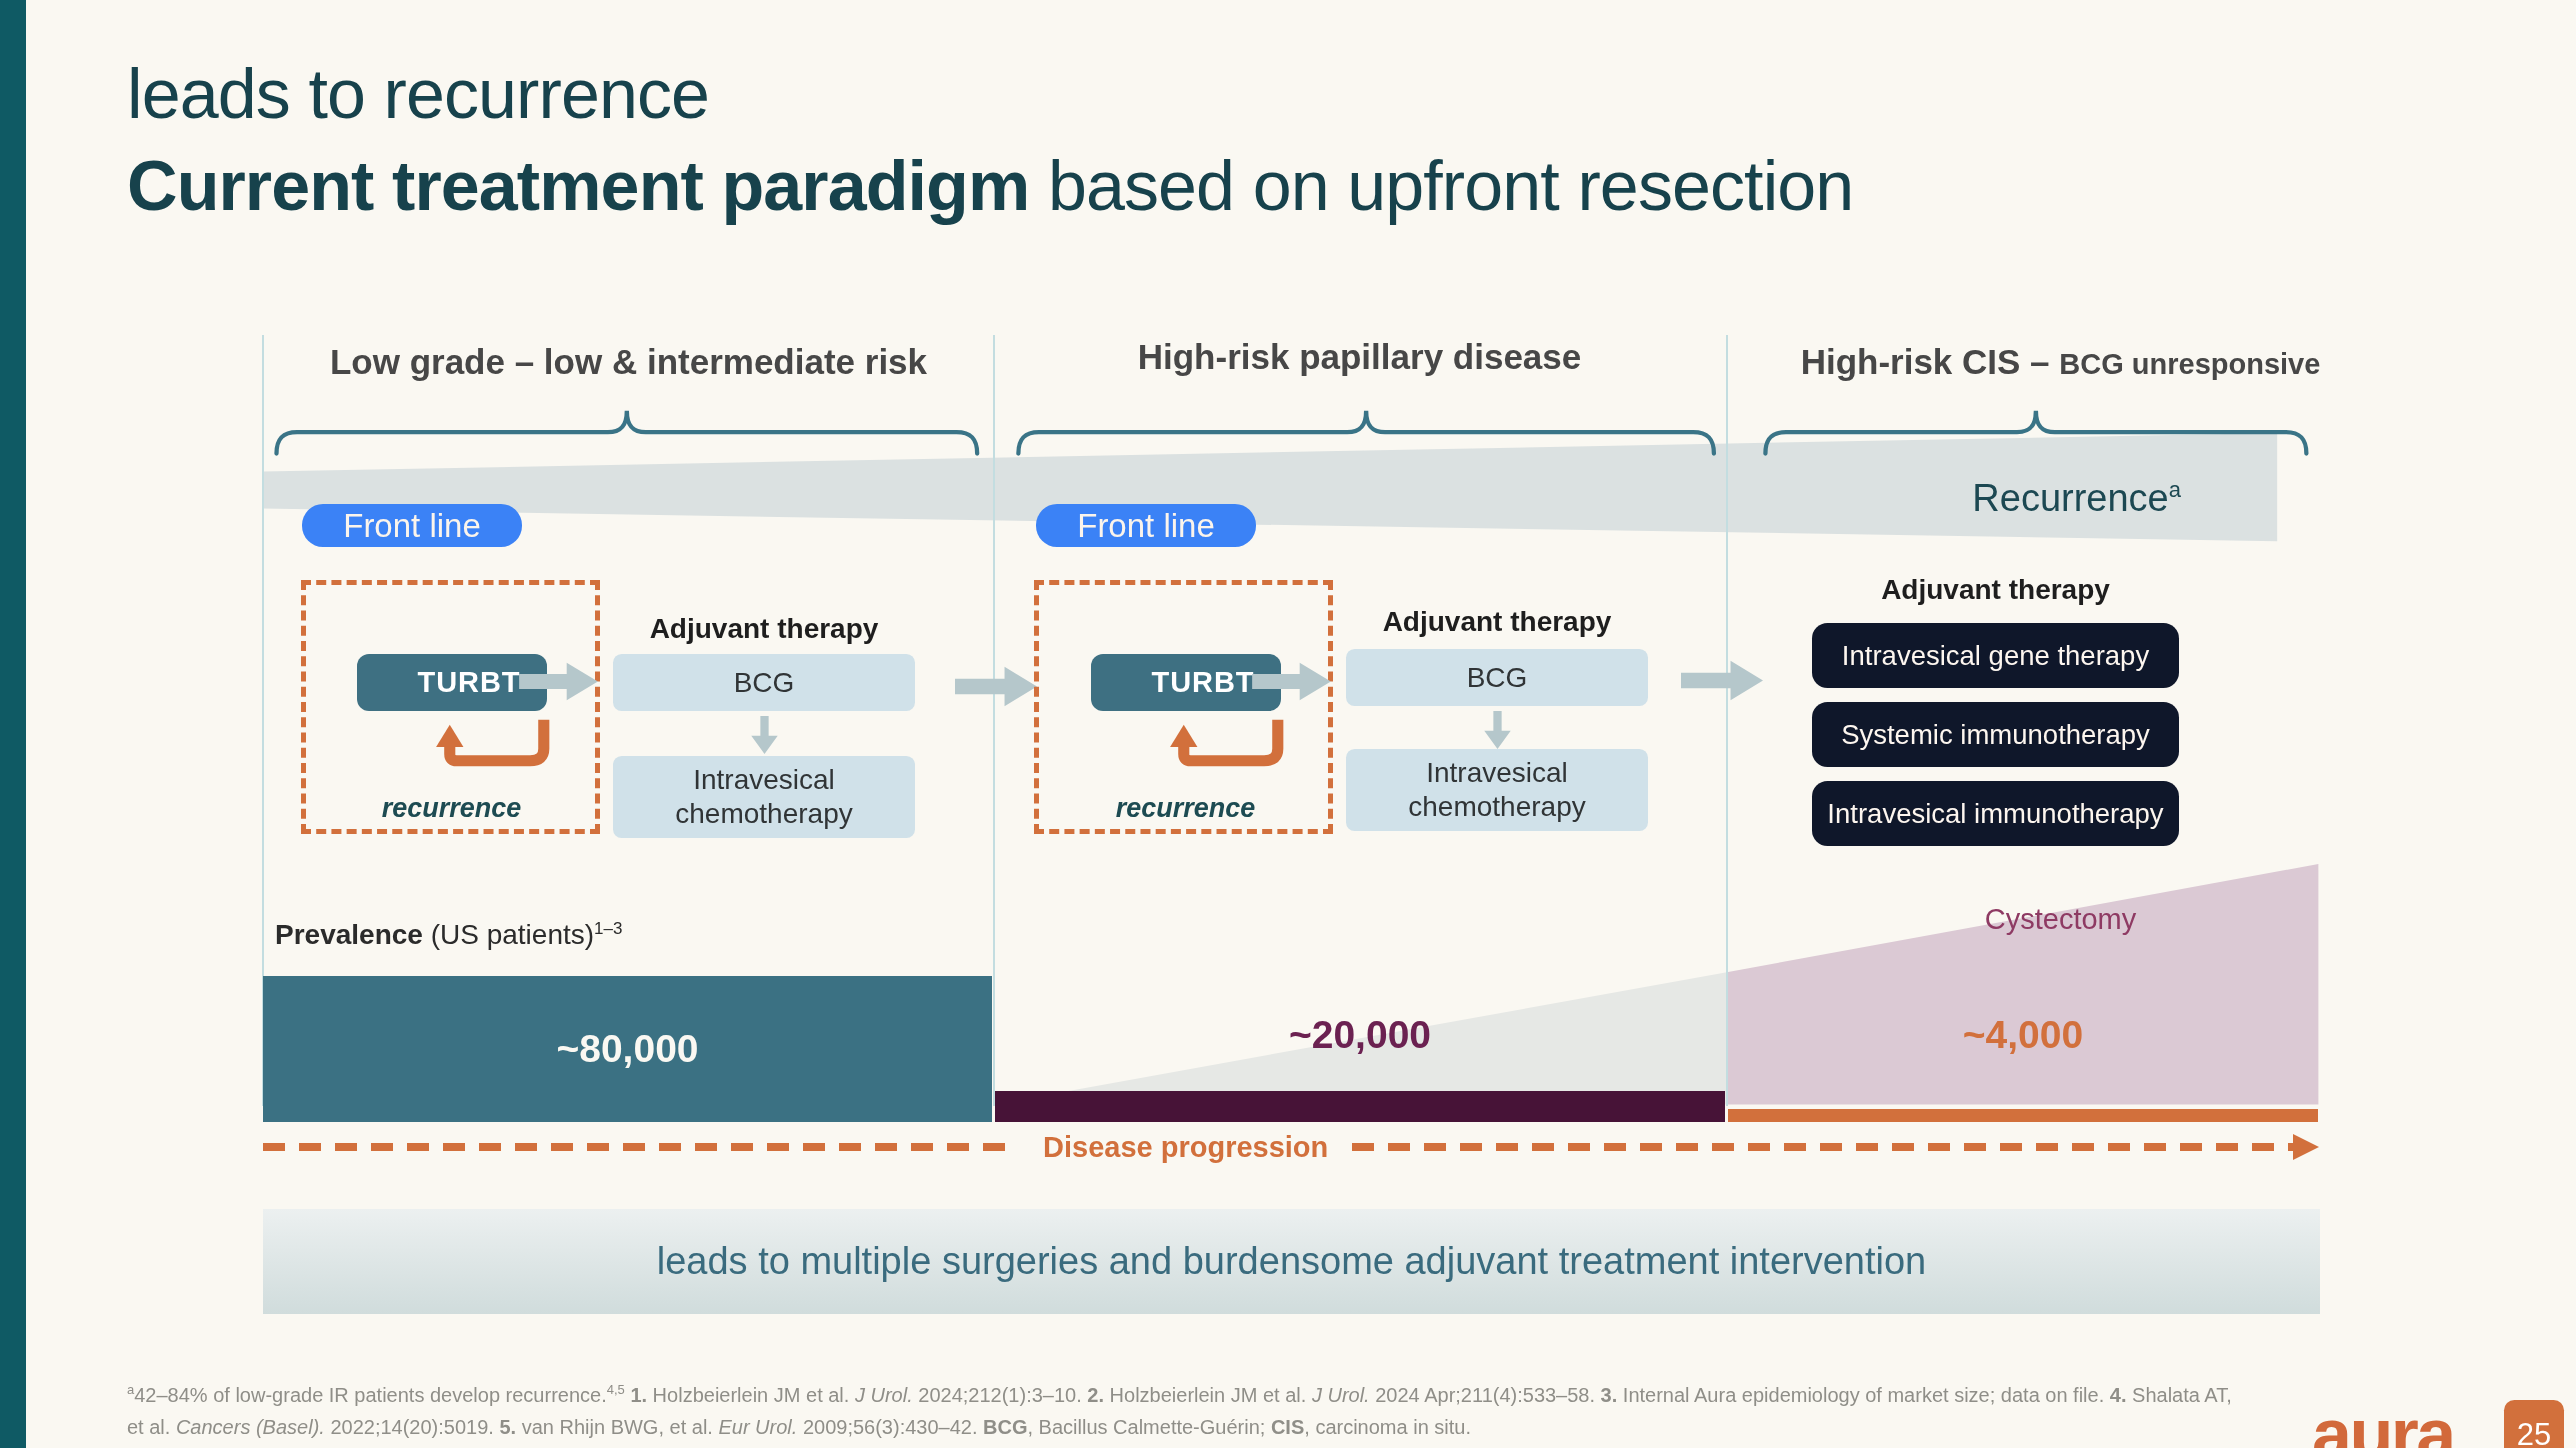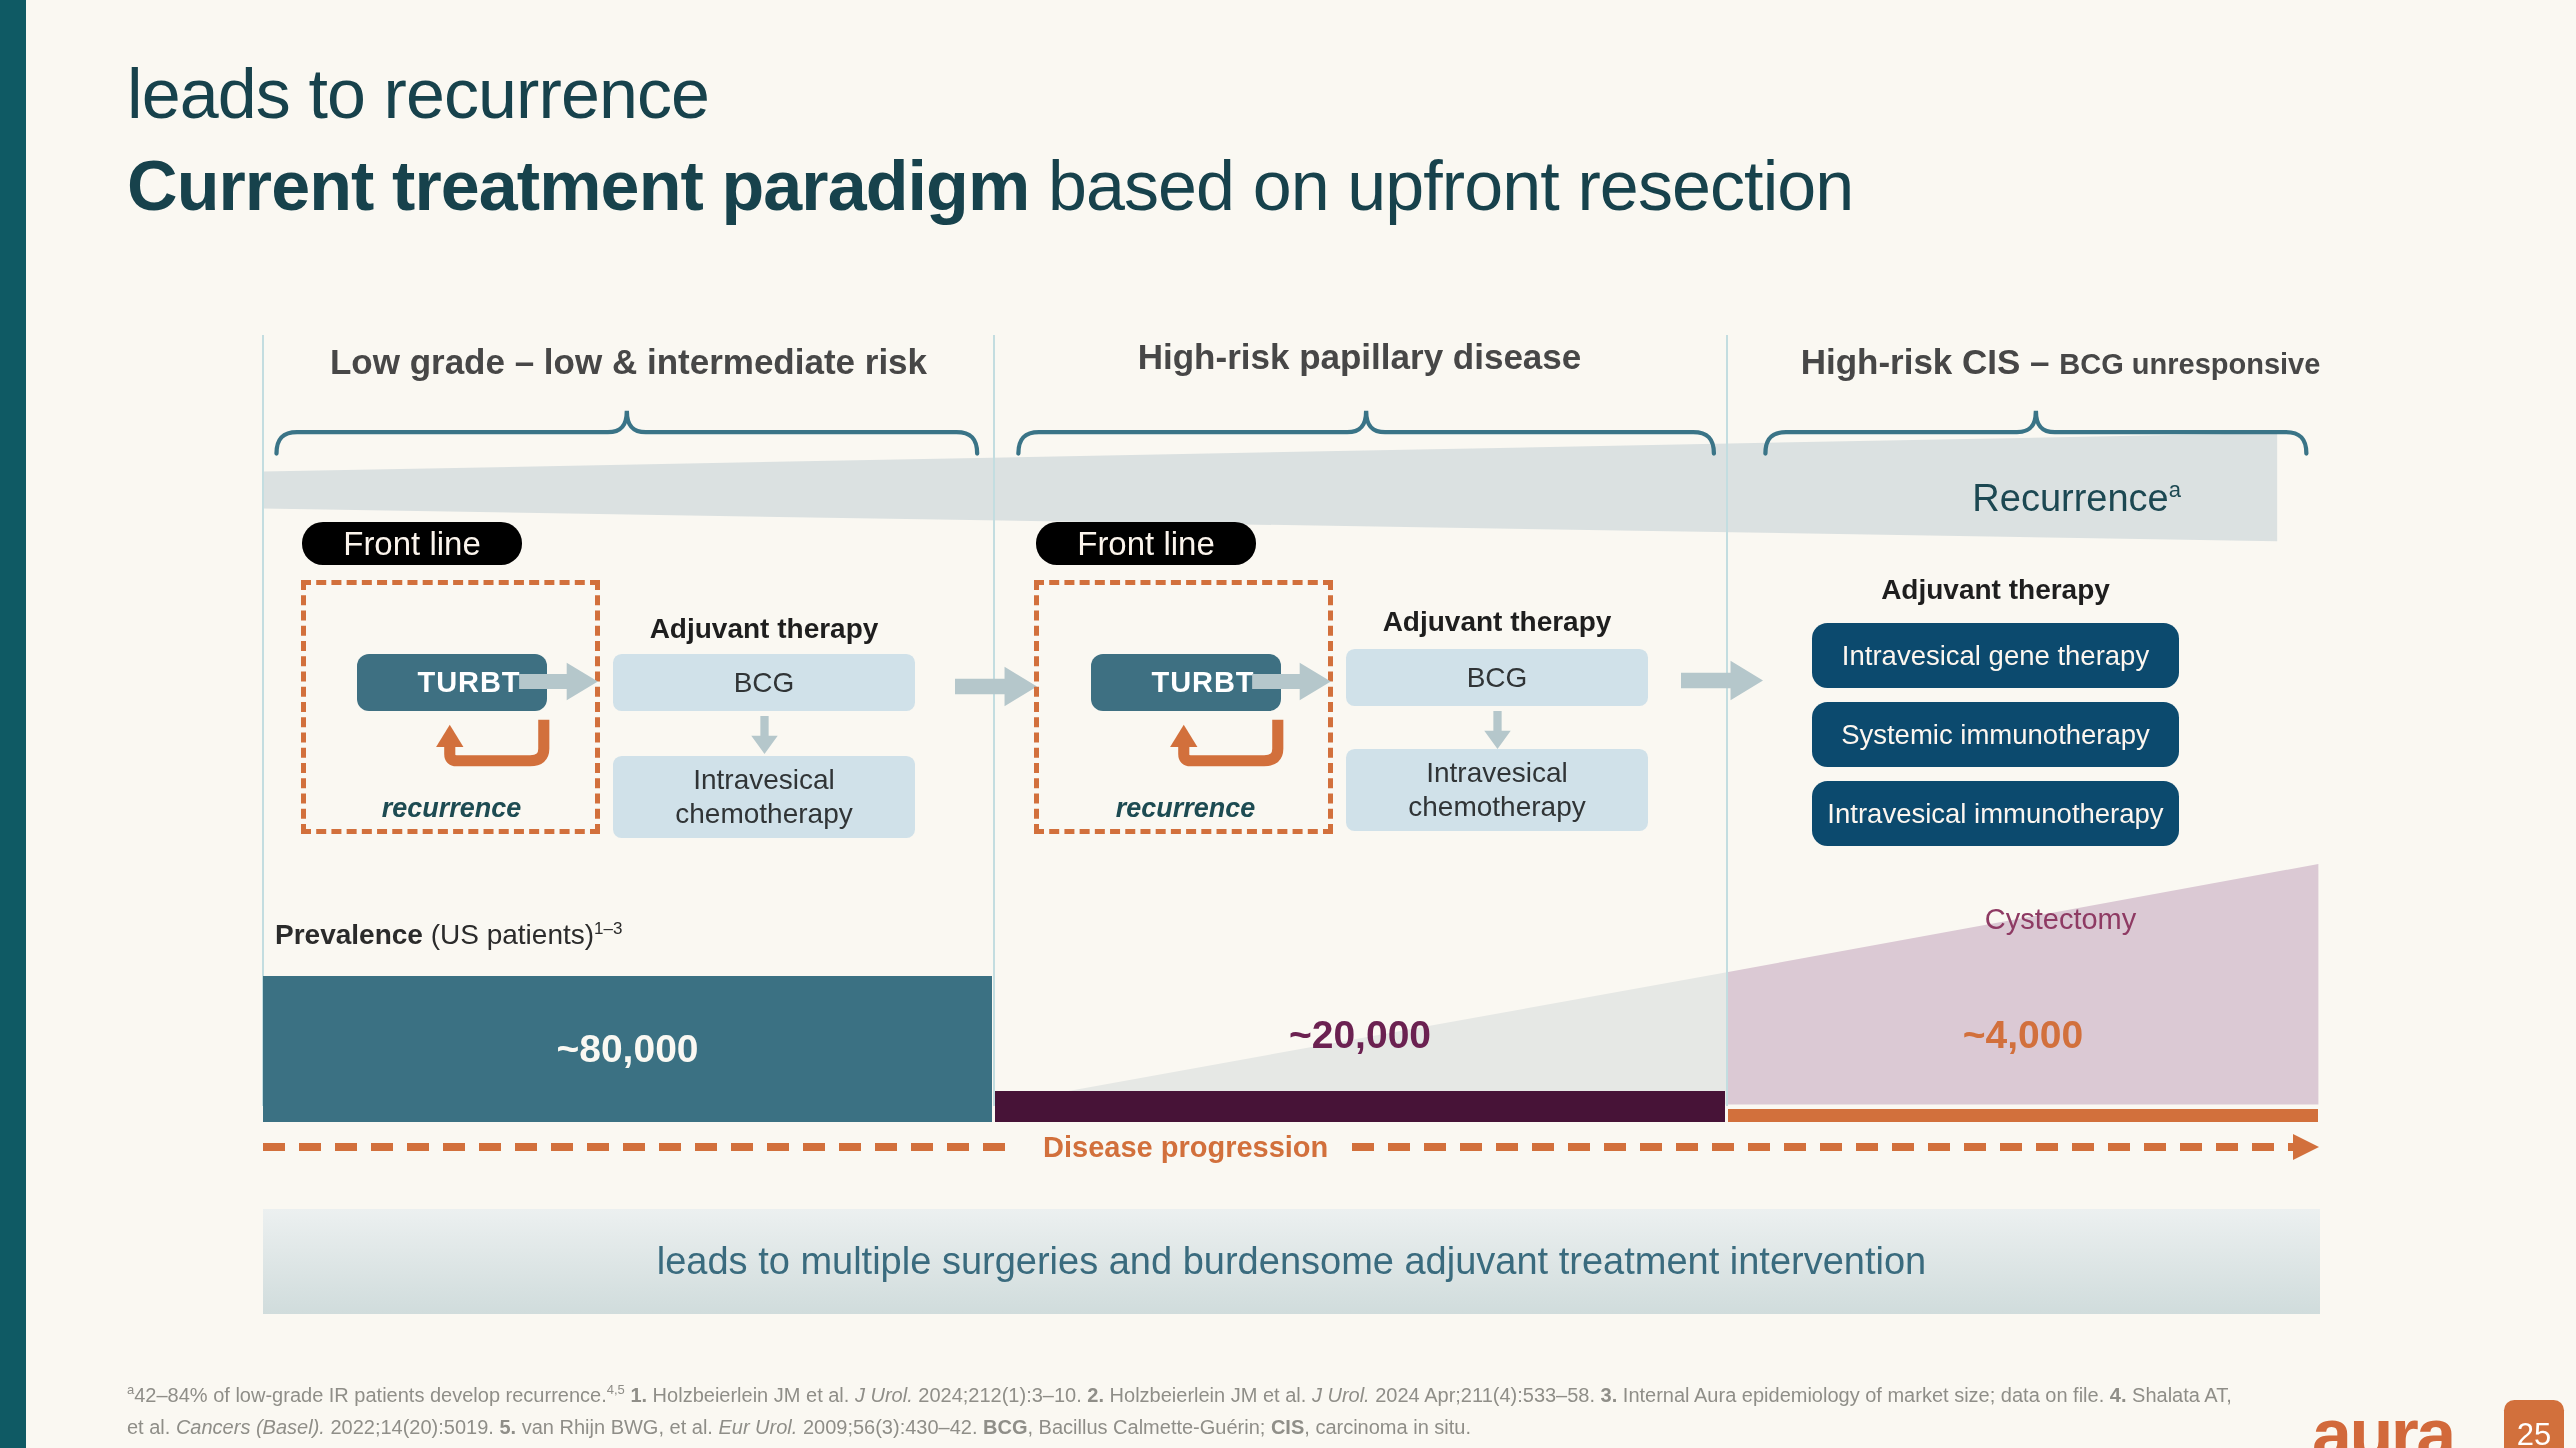--- a/index.html
+++ b/index.html
@@ -19,35 +19,35 @@
   .vline{width:1.7px;top:335px;height:771px;background:#C3DDE0;}
   
   .col-header{top:342px;font-size:35px;font-weight:700;color:#474747;text-align:center;white-space:nowrap;}
   .col-header .hdr-small{font-size:29px;}
   
   .overlay{left:0;top:0;width:2576px;height:1449px;pointer-events:none;}
   
   .recurrence-label{left:1838px;top:477px;width:343px;text-align:right;font-size:38px;color:#1C4852;}
   .recurrence-label sup{font-size:22px;}
   
-  .frontline{top:522px;width:220px;height:43px;background:#000000;color:#FBF4EC;font-size:33px;text-align:center;line-height:43px;border-radius:21px;}
+  .frontline{top:504px;width:220px;height:43px;background:#3b82f6;color:#FBF4EC;font-size:33px;text-align:center;line-height:43px;border-radius:21px;}
   
   .dashedbox{top:580px;width:289px;height:244px;border:5.2px dashed #D2703C;}
   
   .turbt{top:654px;width:156px;height:57px;background:#3E7082;border-radius:12px;color:#fff;font-weight:700;font-size:29px;text-align:center;line-height:57px;letter-spacing:0.9px;padding-left:34px;}
   
   .bluebox{width:302px;background:#D0E1E9;border-radius:8.6px;color:#303436;font-size:28px;display:flex;align-items:center;justify-content:center;text-align:center;line-height:1.2;}
   .bcg{top:654px;height:57px;}
   .chemo{top:756px;height:82px;padding:0 26px;box-sizing:border-box;}
   
   .adj-label{font-size:28px;font-weight:700;color:#1E1E1E;text-align:center;white-space:nowrap;}
   
   .rec-note{top:793px;width:299px;text-align:center;font-size:27px;font-weight:700;font-style:italic;color:#1D4B52;}
   
-  .salmon{left:1812px;width:367px;height:65px;background:#0c4a6e;border-radius:15.5px;color:#FDF6EF;font-size:27.5px;display:flex;align-items:center;justify-content:center;white-space:nowrap;}
+  .salmon{left:1812px;width:367px;height:65px;background:#0f172a;border-radius:15.5px;color:#FDF6EF;font-size:27.5px;display:flex;align-items:center;justify-content:center;white-space:nowrap;}
   
   .prev-label{left:275px;top:919px;font-size:28px;color:#2B2B2B;}
   .prev-label b{font-weight:700;}
   .prev-label sup{font-size:17px;}
   .bar{display:flex;align-items:center;justify-content:center;margin-top:16px;}
   .bar-teal{left:263px;top:960px;width:729px;height:146px;background:#3B7183;color:#FAF8F2;font-size:39px;font-weight:700;}
   .bar-maroon{left:995px;top:1075px;width:730px;height:31px;background:#471337;}
   .bar-orange{left:1728px;top:1093px;width:590px;height:13px;background:#D2703C;}
   .val-label{top:1013px;font-size:39px;font-weight:700;text-align:center;}
   .val-maroon{left:995px;width:730px;color:#6B2151;}

